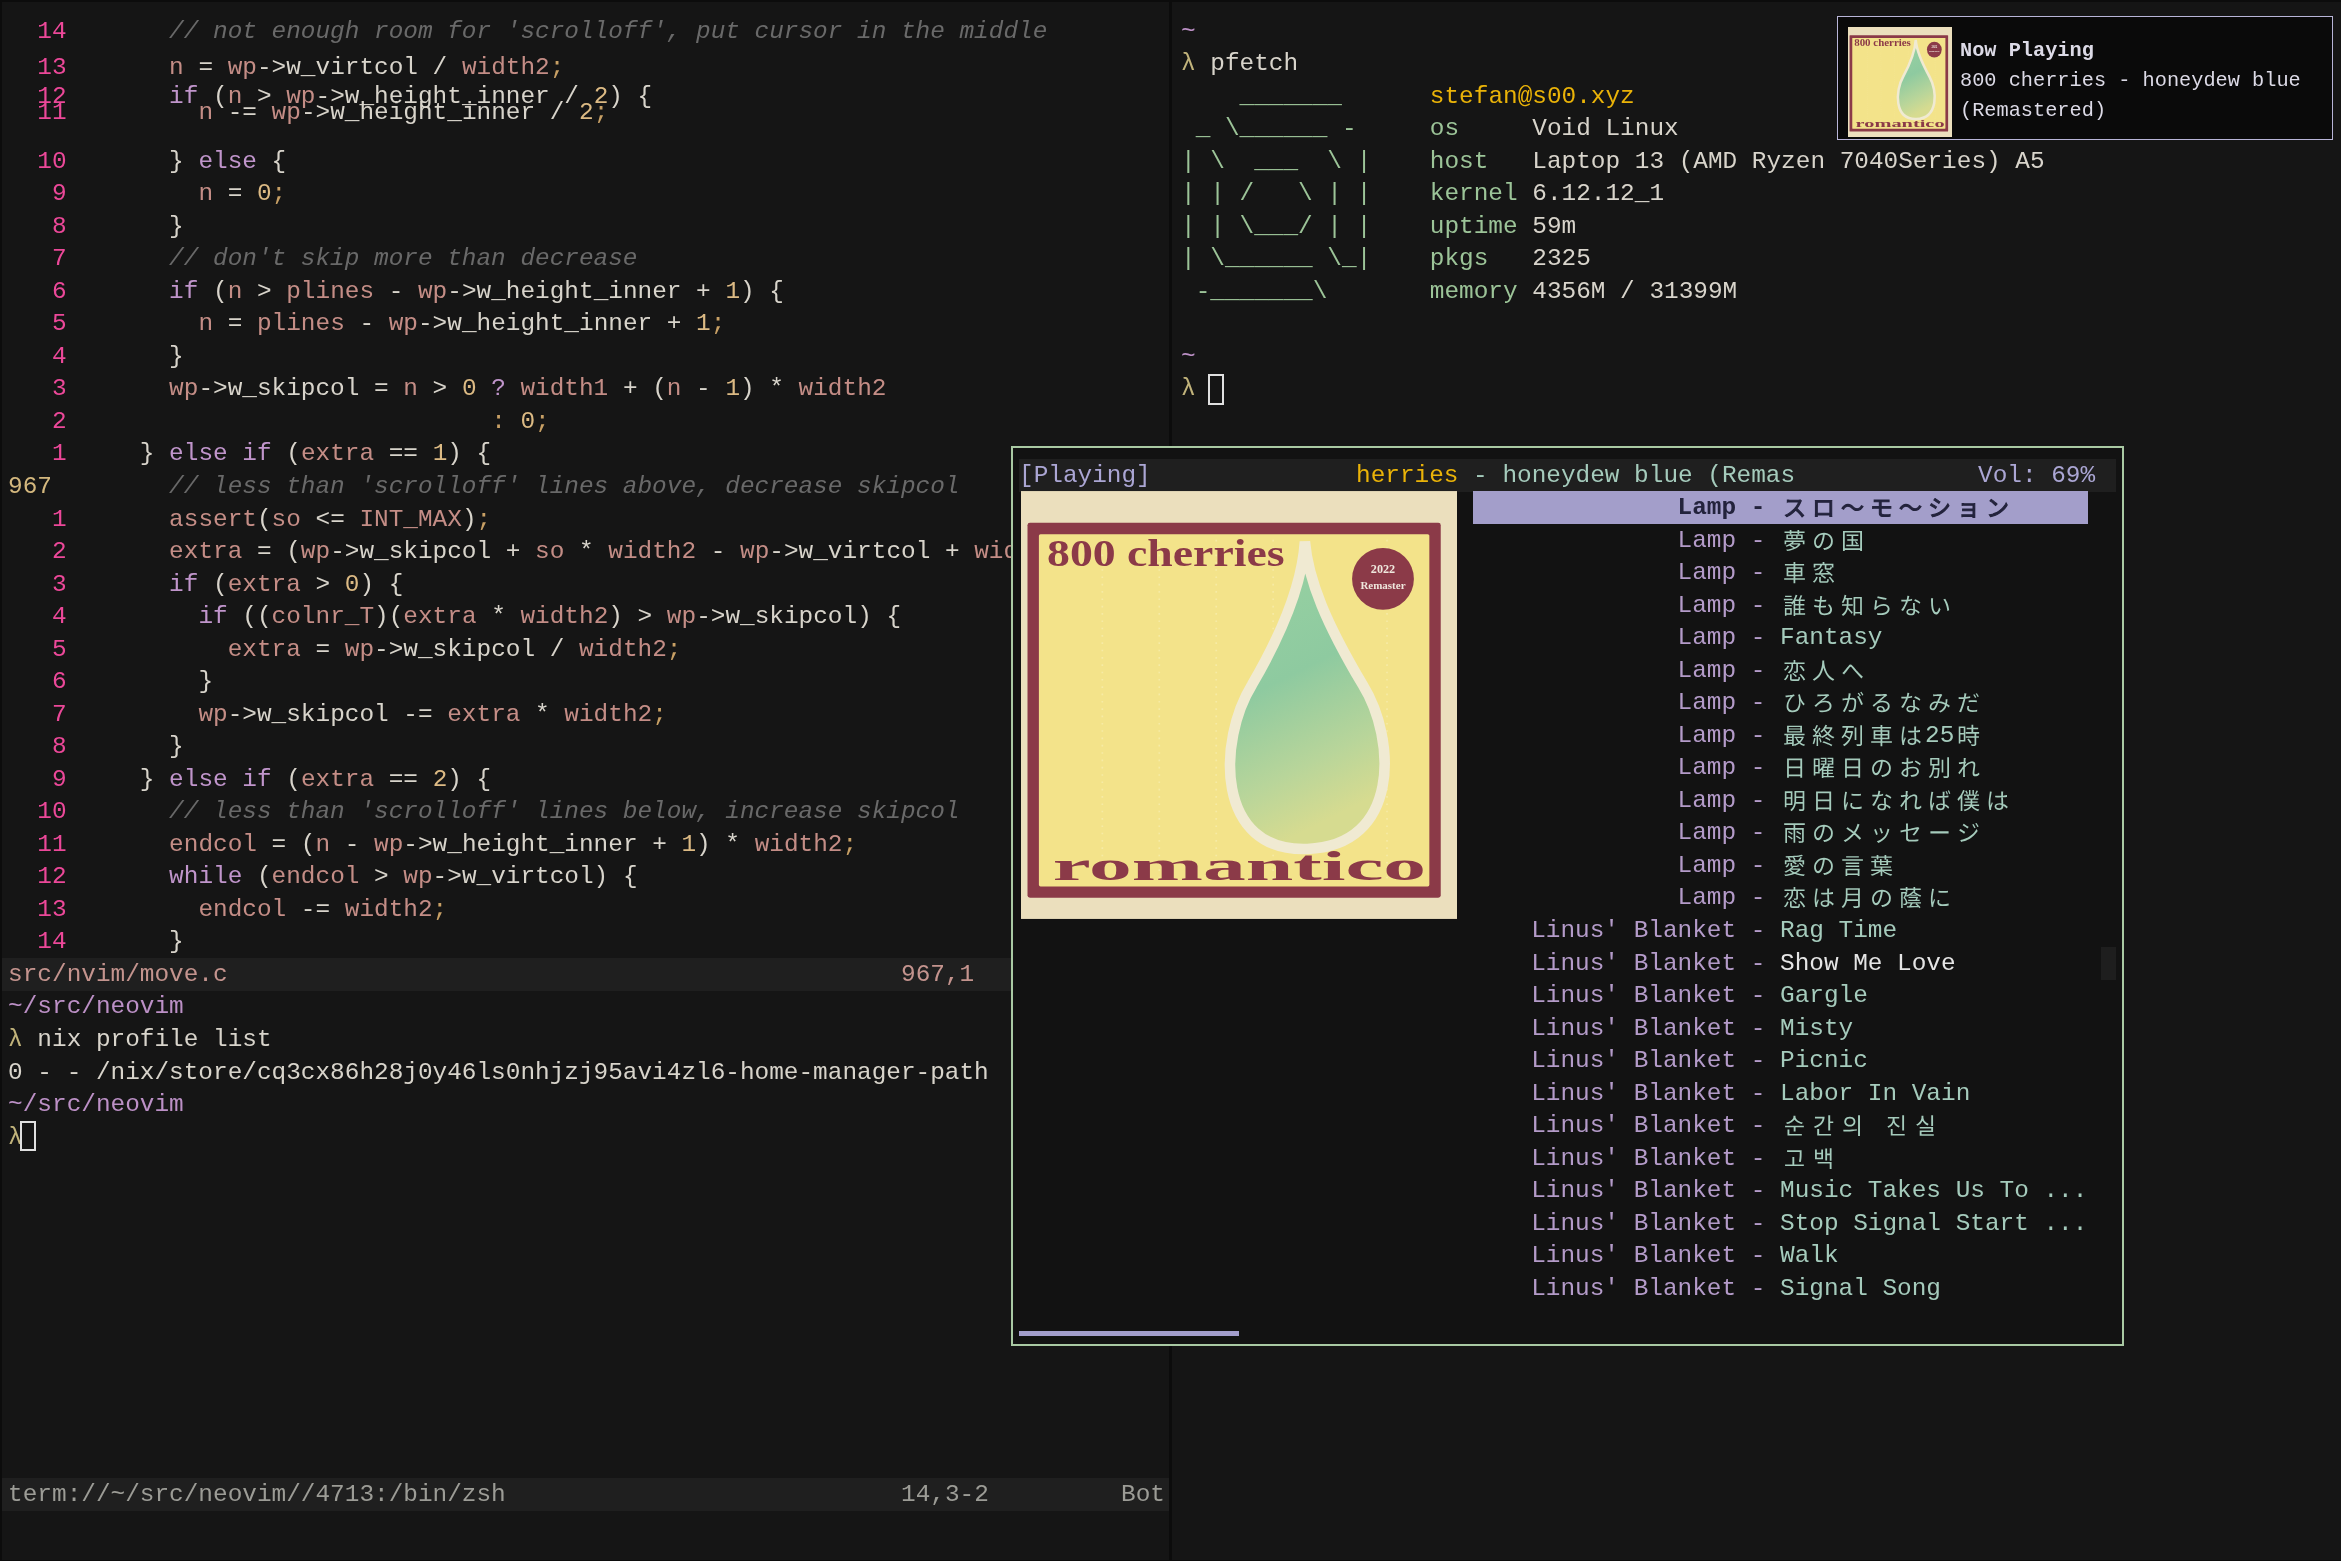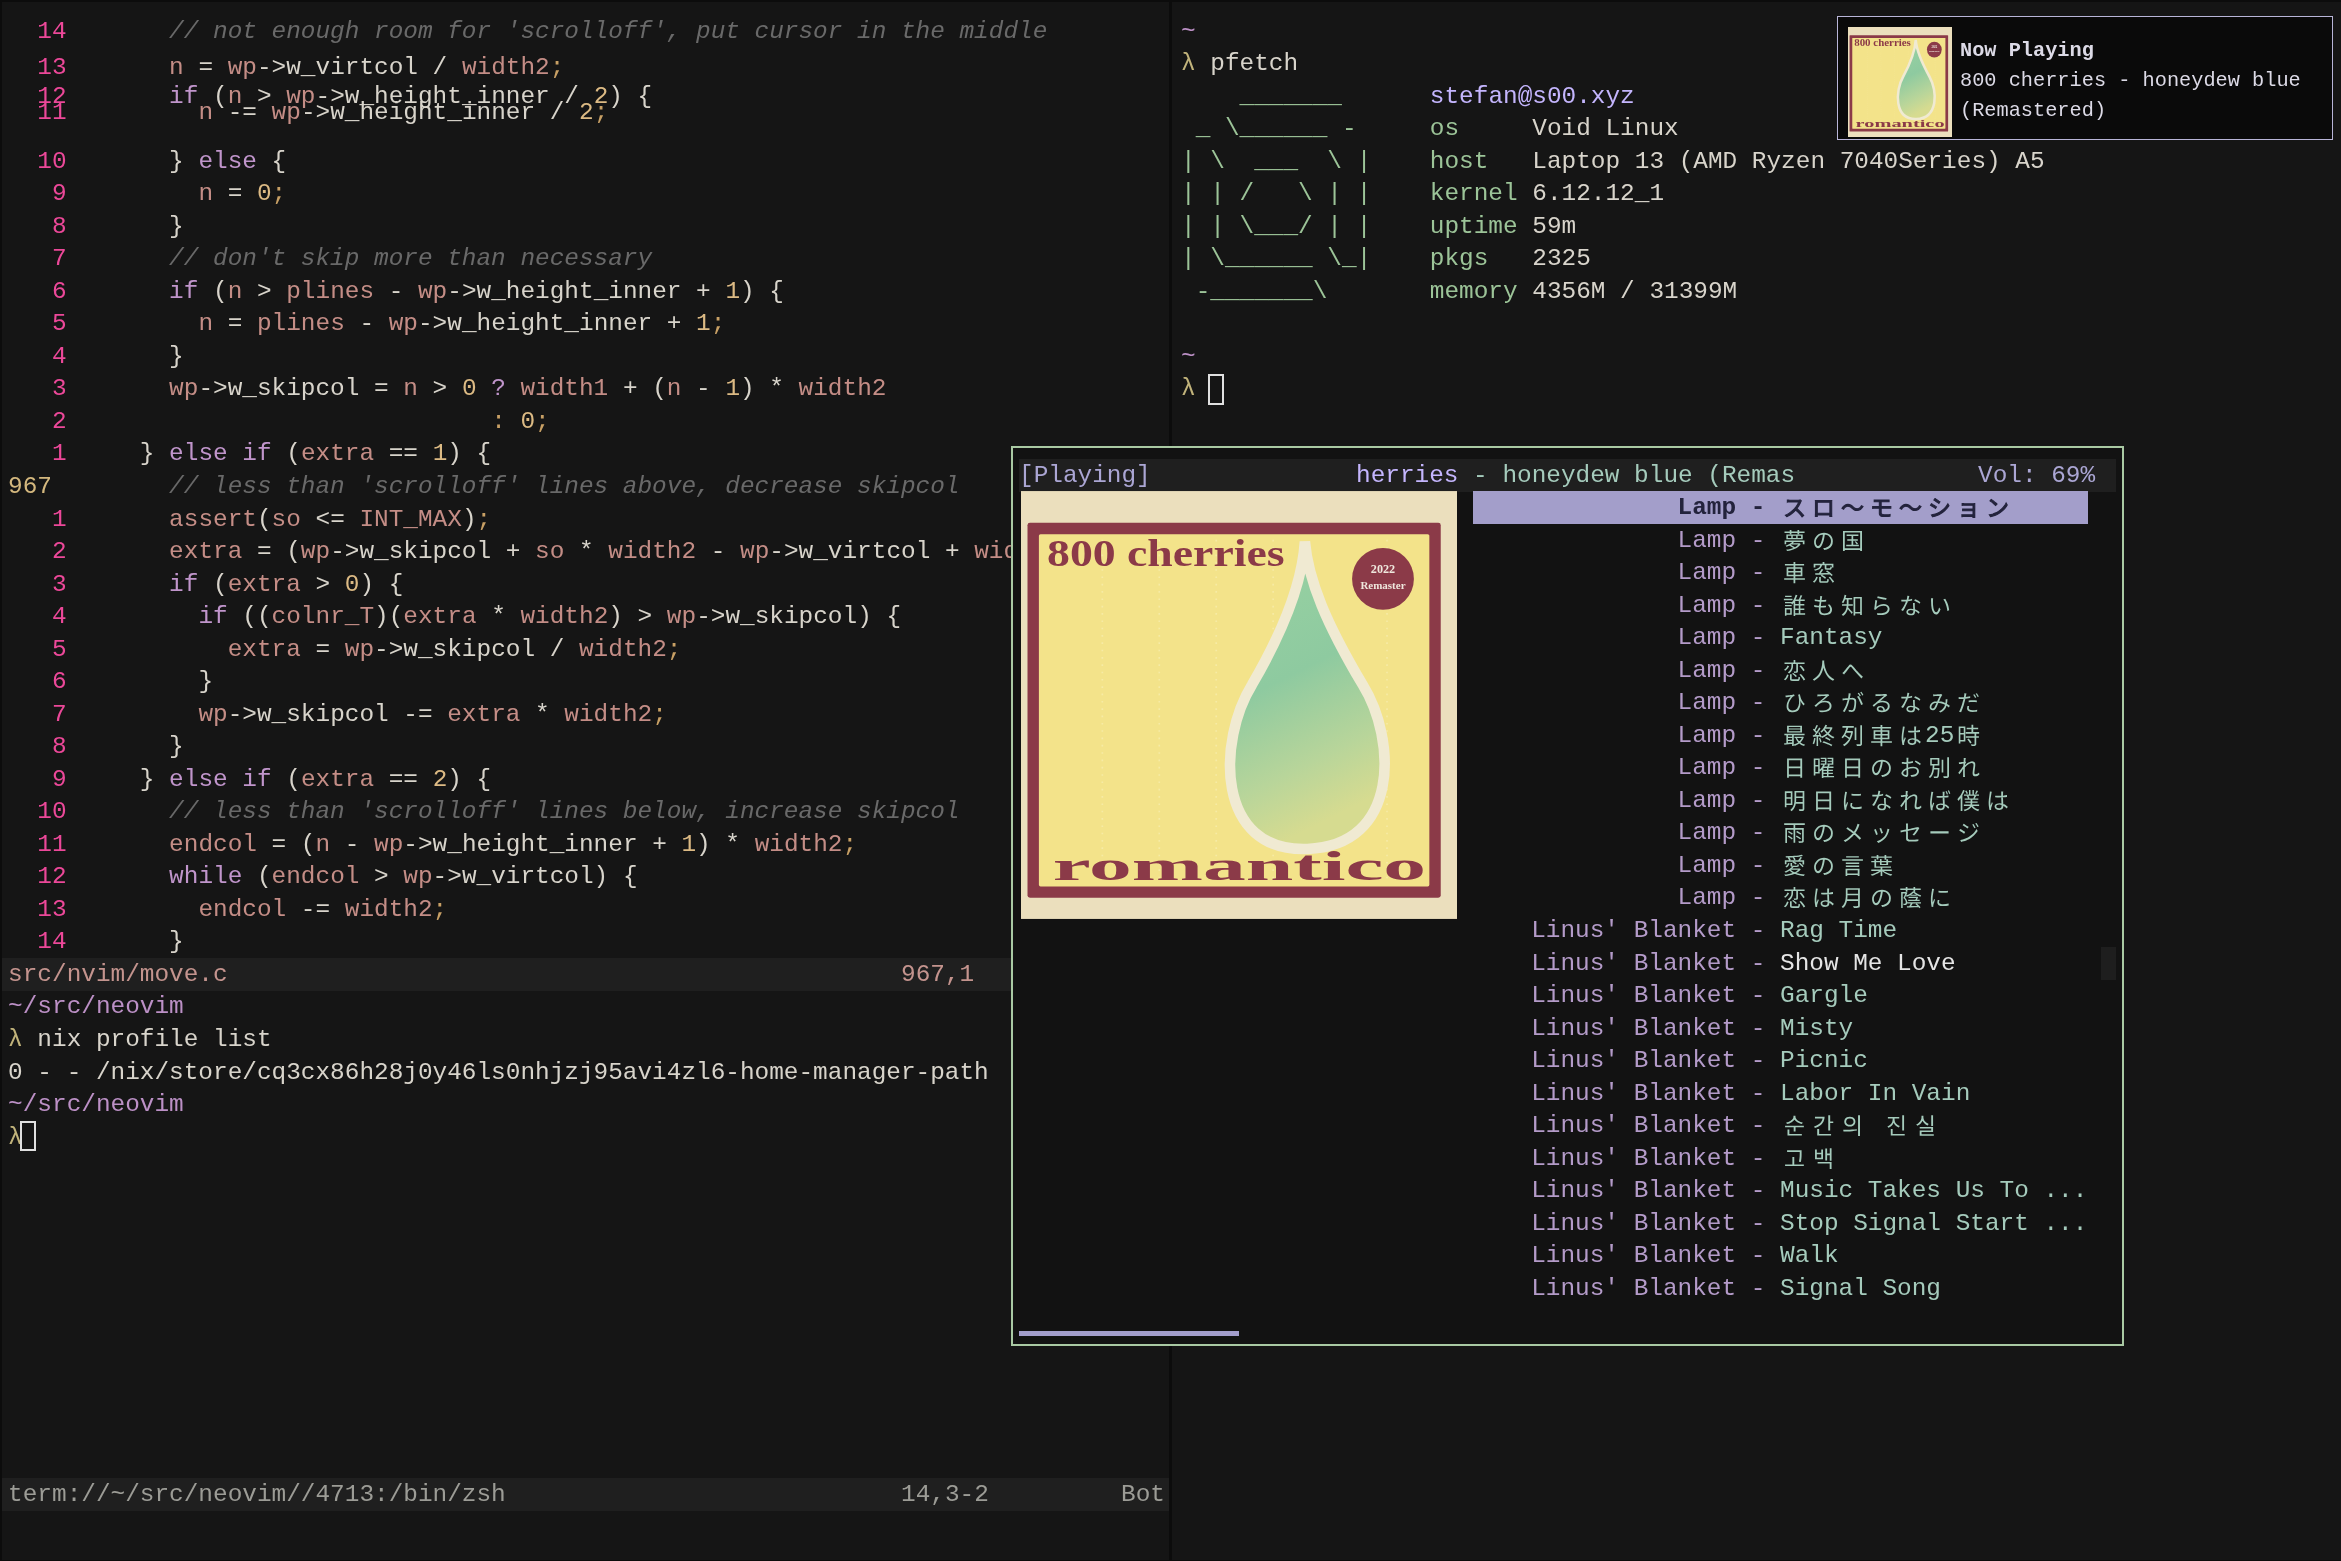--- a/index.html
+++ b/index.html
@@ -1,35 +1,35 @@
 <!DOCTYPE html>
 <html style="font-size:13px"><head><meta charset="utf-8"><style>
 *{margin:0;padding:0;box-sizing:border-box}
 html,body{width:2342px;height:1561px;background:#0c0c0c;overflow:hidden}
 body{position:relative;font-family:"Liberation Mono",monospace}
 .ln{position:absolute;white-space:pre;font:24.4px/33px "Liberation Mono",monospace;color:#d8d4cb}
 .g{color:#ec4899}.G{color:#d4b87e}
 .c{color:#696969;font-style:italic}
 .k{color:#c095cb}.r{color:#c48d86}.w{color:#d8d4cb}.n{color:#dcba84}.d{color:#c8a065}
-.m{color:#bc90c6}.l{color:#c1b37b}.t{color:#a5cbbc}.p{color:#aba6d4}.a{color:#c4b5fd}
+.m{color:#bc90c6}.l{color:#c1b37b}.t{color:#a5cbbc}.p{color:#aba6d4}.a{color:#eab308}
 .e{color:#9cc498}.s{color:#c4948e}.u{color:#9c9c96}
 .cj{width:29px;height:33px;flex:none;display:block}
 .row{position:absolute;height:33px;display:flex;align-items:flex-start}
 .tx{white-space:pre;font:24.4px/33px "Liberation Mono",monospace}
 </style></head><body>
 <div style="position:absolute;left:1.6px;top:1.6px;width:1167px;height:1558px;background:#151515"></div>
 <div style="position:absolute;left:1172px;top:1.6px;width:1169px;height:1558px;background:#151515"></div>
 <div class="ln" style="left:8.1px;top:14.6px"><span class="g">  14 </span><span class="c">      // not enough room for 'scrolloff', put cursor in the middle</span></div>
 <div class="ln" style="left:8.1px;top:51px"><span class="g">  13 </span><span class="w">      </span><span class="r">n</span><span class="w"> = </span><span class="r">wp</span><span class="w">-&gt;w_virtcol / </span><span class="r">width2</span><span class="d">;</span></div>
 <div class="ln" style="left:8.1px;top:80px"><span class="g">  12 </span><span class="w">      </span><span class="k">if</span><span class="w"> (</span><span class="r">n</span><span class="w"> &gt; </span><span class="r">wp</span><span class="w">-&gt;w_height_inner / </span><span class="n">2</span><span class="w">) {</span></div>
 <div class="ln" style="left:8.1px;top:96px"><span class="g">  11 </span><span class="w">        </span><span class="r">n</span><span class="w"> -= </span><span class="r">wp</span><span class="w">-&gt;w_height_inner / </span><span class="n">2</span><span class="d">;</span></div>
 <div class="ln" style="left:8.1px;top:145px"><span class="g">  10 </span><span class="w">      } </span><span class="k">else</span><span class="w"> {</span></div>
 <div class="ln" style="left:8.1px;top:177px"><span class="g">   9 </span><span class="w">        </span><span class="r">n</span><span class="w"> = </span><span class="n">0</span><span class="d">;</span></div>
 <div class="ln" style="left:8.1px;top:210px"><span class="g">   8 </span><span class="w">      }</span></div>
-<div class="ln" style="left:8.1px;top:242px"><span class="g">   7 </span><span class="c">      // don't skip more than necessary</span></div>
+<div class="ln" style="left:8.1px;top:242px"><span class="g">   7 </span><span class="c">      // don't skip more than decrease</span></div>
 <div class="ln" style="left:8.1px;top:275px"><span class="g">   6 </span><span class="w">      </span><span class="k">if</span><span class="w"> (</span><span class="r">n</span><span class="w"> &gt; </span><span class="r">plines</span><span class="w"> - </span><span class="r">wp</span><span class="w">-&gt;w_height_inner + </span><span class="n">1</span><span class="w">) {</span></div>
 <div class="ln" style="left:8.1px;top:307px"><span class="g">   5 </span><span class="w">        </span><span class="r">n</span><span class="w"> = </span><span class="r">plines</span><span class="w"> - </span><span class="r">wp</span><span class="w">-&gt;w_height_inner + </span><span class="n">1</span><span class="d">;</span></div>
 <div class="ln" style="left:8.1px;top:340px"><span class="g">   4 </span><span class="w">      }</span></div>
 <div class="ln" style="left:8.1px;top:372px"><span class="g">   3 </span><span class="w">      </span><span class="r">wp</span><span class="w">-&gt;w_skipcol = </span><span class="r">n</span><span class="w"> &gt; </span><span class="n">0</span><span class="w"> </span><span class="k">?</span><span class="w"> </span><span class="r">width1</span><span class="w"> + (</span><span class="r">n</span><span class="w"> - </span><span class="n">1</span><span class="w">) * </span><span class="r">width2</span></div>
 <div class="ln" style="left:8.1px;top:405px"><span class="g">   2 </span><span class="w">                            </span><span class="d">:</span><span class="w"> </span><span class="n">0</span><span class="d">;</span></div>
 <div class="ln" style="left:8.1px;top:437px"><span class="g">   1 </span><span class="w">    } </span><span class="k">else</span><span class="w"> </span><span class="k">if</span><span class="w"> (</span><span class="r">extra</span><span class="w"> == </span><span class="n">1</span><span class="w">) {</span></div>
 <div class="ln" style="left:8.1px;top:470px"><span class="G">967  </span><span class="c">      // less than 'scrolloff' lines above, decrease skipcol</span></div>
 <div class="ln" style="left:8.1px;top:503px"><span class="g">   1 </span><span class="w">      </span><span class="r">assert</span><span class="w">(</span><span class="r">so</span><span class="w"> &lt;= </span><span class="r">INT_MAX</span><span class="w">)</span><span class="d">;</span></div>
 <div class="ln" style="left:8.1px;top:535px"><span class="g">   2 </span><span class="w">      </span><span class="r">extra</span><span class="w"> = (</span><span class="r">wp</span><span class="w">-&gt;w_skipcol + </span><span class="r">so</span><span class="w"> * </span><span class="r">width2</span><span class="w"> - </span><span class="r">wp</span><span class="w">-&gt;w_virtcol + </span><span class="r">width2</span><span class="w"> - </span><span class="n">1</span><span class="w">) / </span><span class="r">width2</span><span class="d">;</span></div>
 <div class="ln" style="left:8.1px;top:568px"><span class="g">   3 </span><span class="w">      </span><span class="k">if</span><span class="w"> (</span><span class="r">extra</span><span class="w"> &gt; </span><span class="n">0</span><span class="w">) {</span></div>

